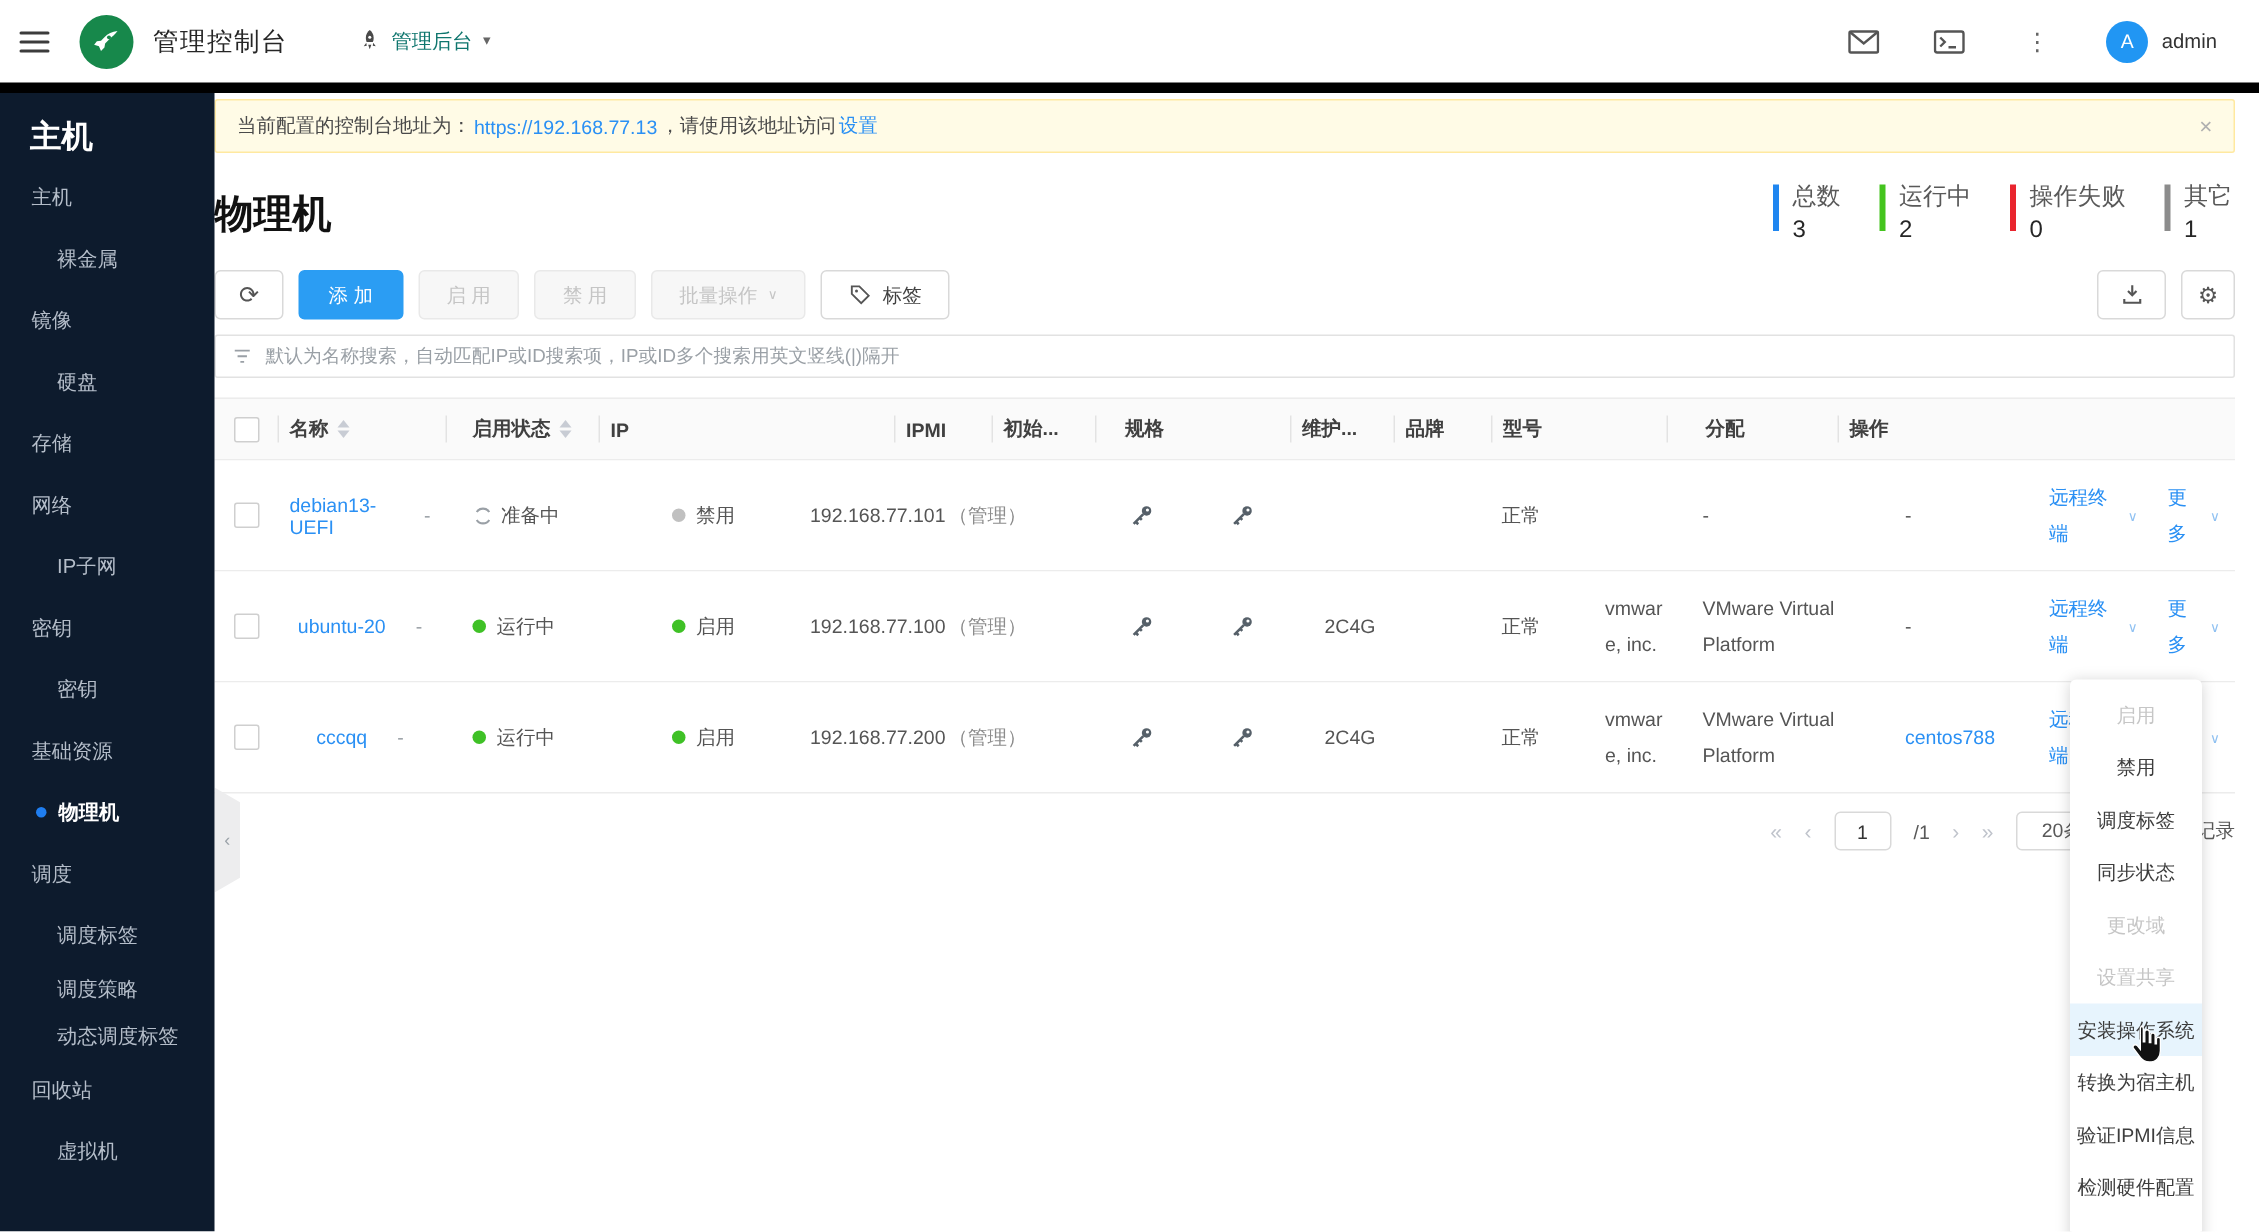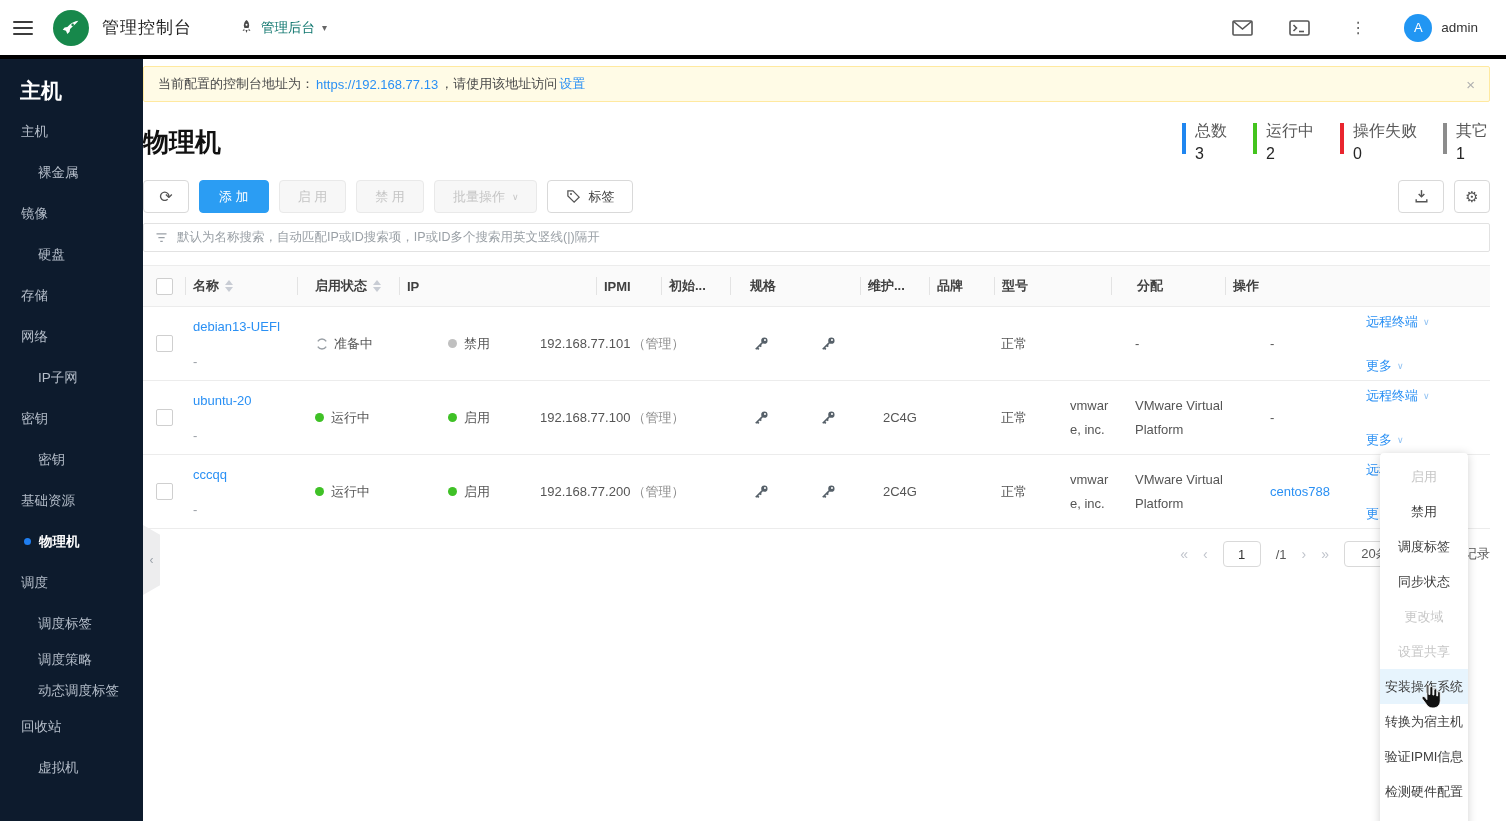--- a/index.html
+++ b/index.html
@@ -3,21 +3,21 @@
 <meta charset="utf-8">
 <style>
   html,body{margin:0;padding:0}
   body{width:1506px;height:821px;position:relative;overflow:hidden;background:#fff;
        font-family:"Liberation Sans","DejaVu Sans",sans-serif;color:#333;font-size:13px}
   a{text-decoration:none}
   .blue{color:#2a90f4}
 
   
   .topbar{position:absolute;top:0;left:0;right:0;height:55px;background:#fff;
-          border-bottom:4px solid #000000;display:flex;align-items:center;z-index:6}
+          border-bottom:7px solid #000000;display:flex;align-items:center;z-index:6}
   .burger{width:20px;display:flex;flex-direction:column;gap:4px;margin-left:13px;cursor:pointer}
   .burger i{display:block;height:2px;background:#3c3c3c;border-radius:1px}
   .logo{width:36px;height:36px;border-radius:50%;background:#17884b;margin-left:20px;
         display:flex;align-items:center;justify-content:center;flex:0 0 auto}
   .app-title{font-size:17px;color:#262626;margin-left:13px;font-weight:500;letter-spacing:1px}
   .workspace{display:flex;align-items:center;gap:7px;margin-left:47px;cursor:pointer}
   .workspace .ws-label{font-size:13.5px;color:#0f766e}
   .ws-caret{font-size:10px;color:#666}
   .topbar-right{margin-left:auto;display:flex;align-items:center;padding-right:28px}
   .tb-icon{margin-left:36px;display:flex;align-items:center;cursor:pointer}
@@ -81,21 +81,21 @@
   .c4{width:197px}.c5{width:65px}.c6{width:69px}.c7{width:130px;padding-left:20px}
   .c8{width:69px}.c9{width:65px}.c10{width:117px}.c11{width:114px;padding-left:26px}.c12{width:118px;flex:1}
   .th{height:40px;background:#fafafa;border-top:1px solid #ececec;border-bottom:1px solid #ececec;
       font-weight:700;font-size:13px;color:#404040}
   .th .cell:not(:first-child)::before{content:"";position:absolute;left:0;top:11px;height:18px;width:1px;background:#e3e3e3}
   .sort{display:inline-flex;flex-direction:column;gap:2px;margin-left:6px;cursor:pointer}
   .sort i{display:block;width:0;height:0;border-left:4px solid transparent;border-right:4px solid transparent}
   .sort .up{border-bottom:5px solid #c8ccd4}
   .sort .dn{border-top:5px solid #c8ccd4}
   .row{min-height:73px;border-bottom:1px solid #ececec;font-size:13px;color:#555;background:#fff}
-  .col2{flex-direction:column;align-items:flex-start;justify-content:center;gap:20px}
+  .col2{flex-direction:row;align-items:center;justify-content:center;gap:20px}
   .sub{color:#9aa0a6}
   .dot{width:9px;height:9px;border-radius:50%;margin-right:7px;flex:0 0 auto}
   .dot.on{background:#3fc126}.dot.off{background:#c0c0c0}
   .spin-icon{margin-right:5px;display:flex}
   .iptag{color:#8c8c8c;margin-left:2px}
   .wrap-brand{width:44px;word-break:break-all;line-height:24px}
   .wrap-model{width:90px;word-break:break-all;line-height:24px}
   .act-line{display:flex;align-items:center;gap:5px;line-height:24px}
   .act-caret{font-size:9px;color:#8fc1f2}
   .checkbox{width:15px;height:15px;border:1px solid #cfcfcf;border-radius:2px;background:#fff;cursor:pointer}

